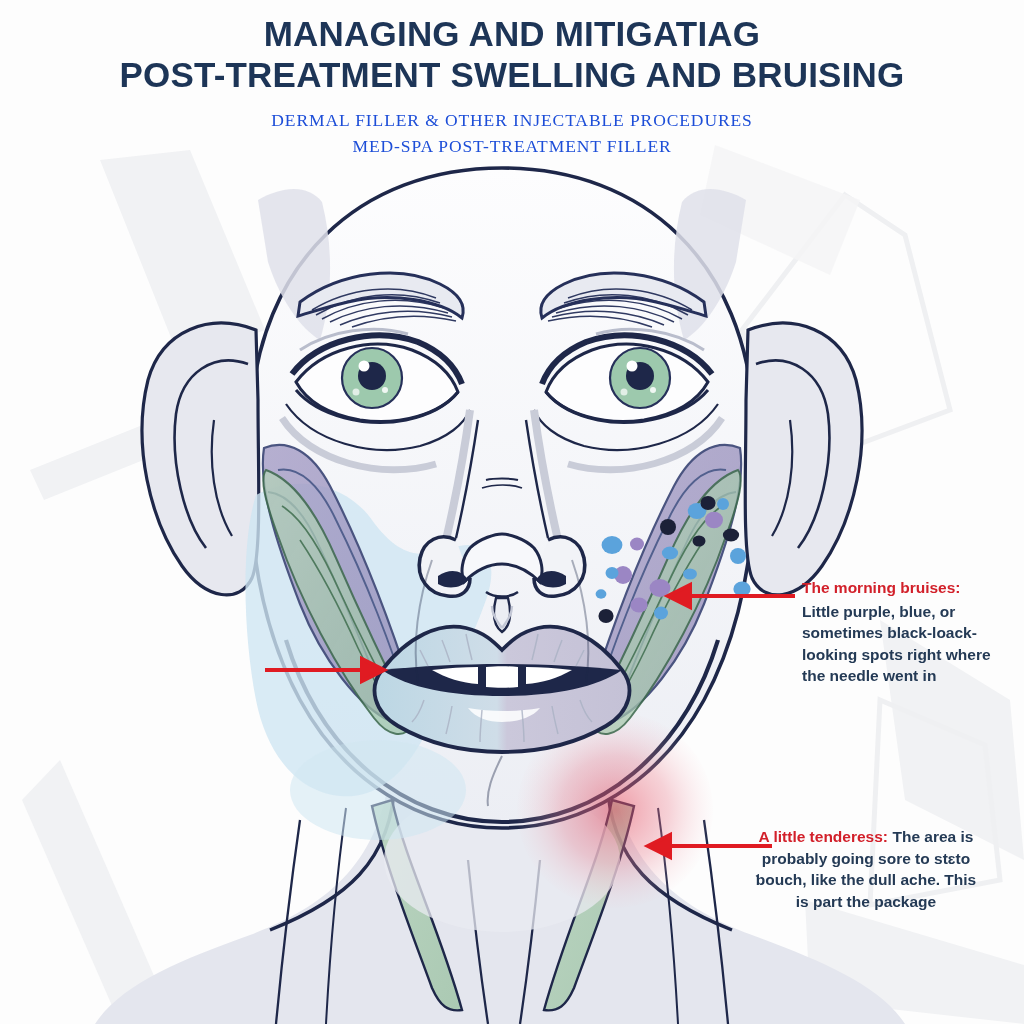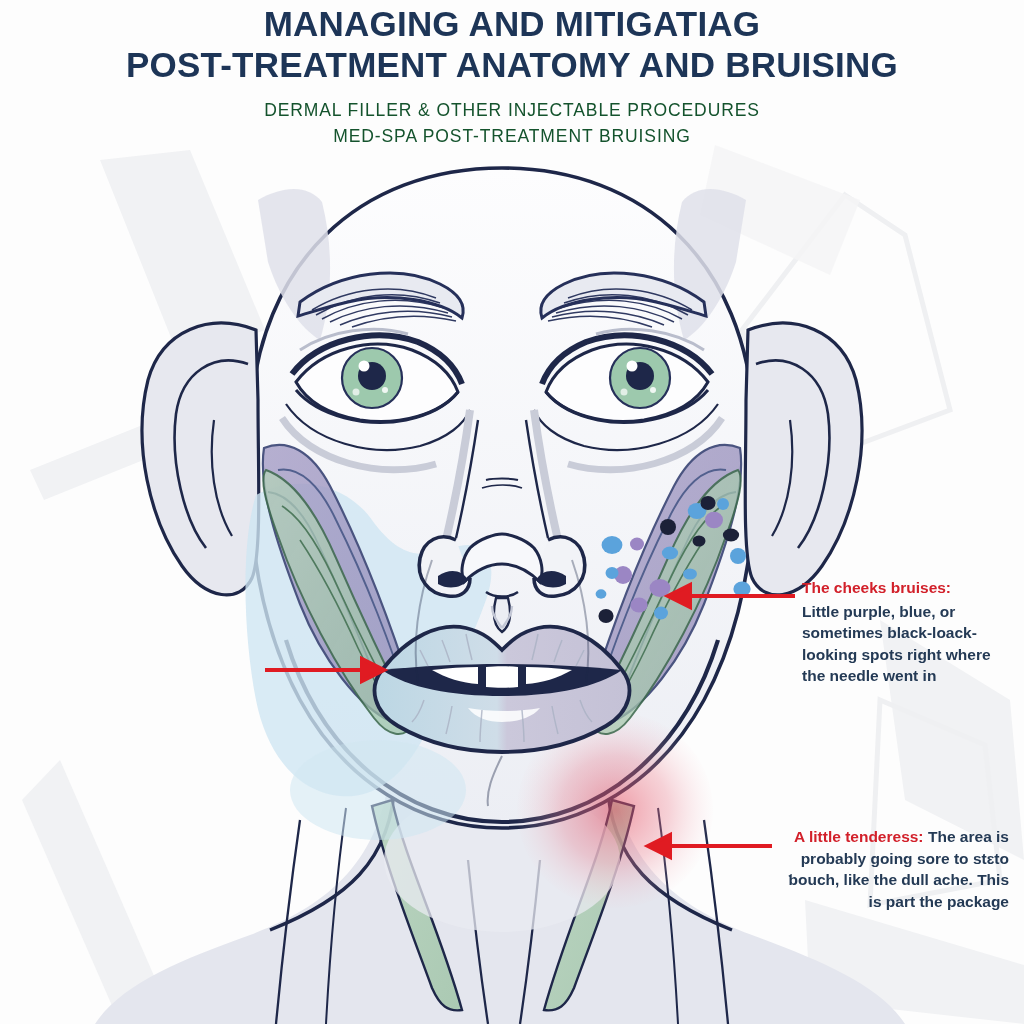--- a/index.html
+++ b/index.html
@@ -23,40 +23,40 @@
     pointer-events: none;
   }
   
   #anatomy {
     position: absolute; inset: 0;
     z-index: 1;
   }
   
   #header {
     position: absolute;
-    top: 4px; left: 0; width: 1024px;
+    top: 14px; left: 0; width: 1024px;
     z-index: 6;
     text-align: center;
   }
   .title-line {
     color: #1d3557;
     font-weight: 700;
     letter-spacing: 0.2px;
     line-height: 1.16;
     font-family: "Liberation Sans", sans-serif;
   }
   #title-1 { font-size: 35px; }
   #title-2 { font-size: 35px; }
   .subtitle-line {
-    color: #14532d;
+    color: #1d4ed8;
     font-size: 17.5px;
     font-weight: 400;
     letter-spacing: 0.9px;
     line-height: 1.45;
-    font-family: Liberation Sans, sans-serif;
+    font-family: Liberation Serif, serif;
   }
   #subtitle-wrap { margin-top: 13px; }
 
   
   .callout {
     position: absolute;
     z-index: 7;
     line-height: 1.33;
     font-family: "Liberation Sans", sans-serif;
   }
@@ -76,23 +76,23 @@
     text-align: center;
   }
   #callout-puffiness .co-head { display: block; margin-bottom: 2px; }
   #callout-bruises {
     left: 802px; top: 578px;
     width: 212px;
     text-align: left;
   }
   #callout-bruises .co-head { display: block; margin-bottom: 2px; }
   #callout-tenderness {
-    left: 777px; top: 826px;
+    left: 750px; top: 826px;
     width: 232px;
-    text-align: right;
+    text-align: center;
   }
   #callout-tenderness .co-head { display: inline; }
 
   
   #arrows { position: absolute; inset: 0; z-index: 5; pointer-events: none; }
 </style>
 </head>
 <body>
 
 <div id="poster">
@@ -383,30 +383,30 @@
       </g>
       <g>
         <line x1="772" y1="846" x2="664" y2="846"></line>
         <polygon points="648,846 670,835 670,857"></polygon>
       </g>
     </g>
   </svg>
 
   <div id="header">
     <div class="title-line" id="title-1">MANAGING AND MITIGATIAG</div>
-    <div class="title-line" id="title-2">POST-TREATMENT ANATOMY AND BRUISING</div>
+    <div class="title-line" id="title-2">POST-TREATMENT SWELLING AND BRUISING</div>
     <div id="subtitle-wrap">
       <div class="subtitle-line">DERMAL FILLER &amp; OTHER INJECTABLE PROCEDURES</div>
-      <div class="subtitle-line">MED-SPA POST-TREATMENT BRUISING</div>
+      <div class="subtitle-line">MED-SPA POST-TREATMENT FILLER</div>
     </div>
   </div>
 
 
   <div class="callout" id="callout-bruises">
-    <span class="co-head">The cheeks bruises:</span> 
+    <span class="co-head">The morning bruises:</span> 
     <span class="co-body">Little purple, blue, or sometimes black-loack-looking spots right where the needle went in</span>
   </div>
 
   <div class="callout" id="callout-tenderness">
     <span class="co-head">A little tenderess:</span> 
     <span class="co-body">The area is probably going sore to stɛto ƅouch, like the dull ache. This is part the package</span>
   </div>
 
 </div>
 

